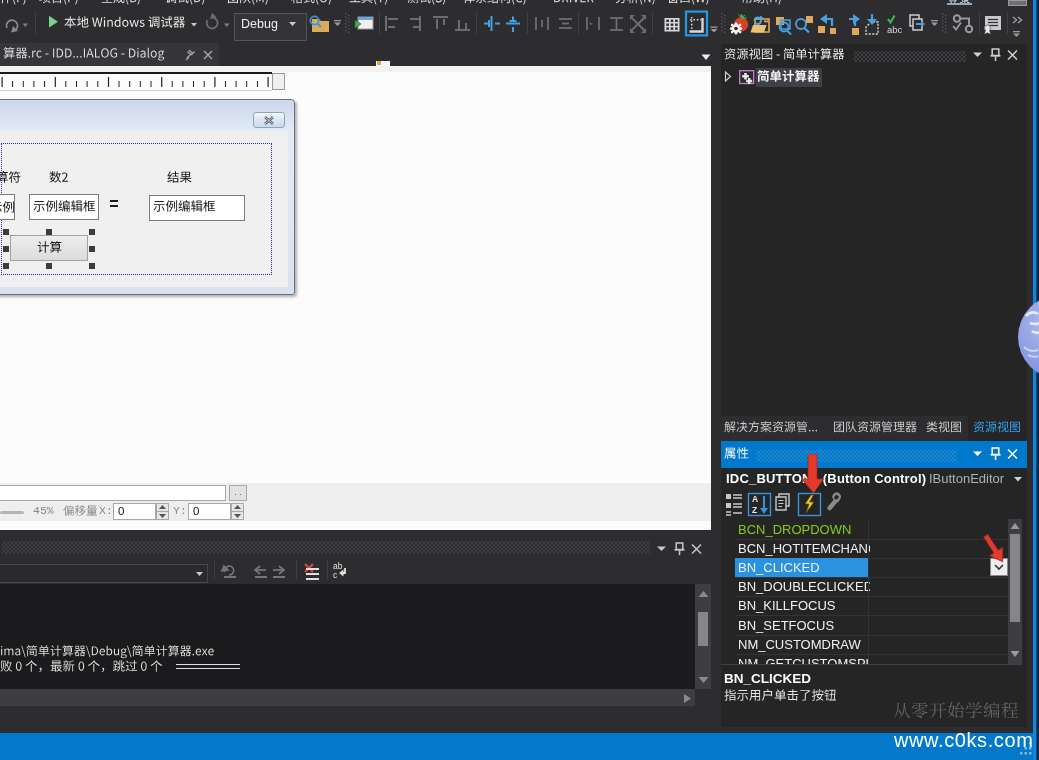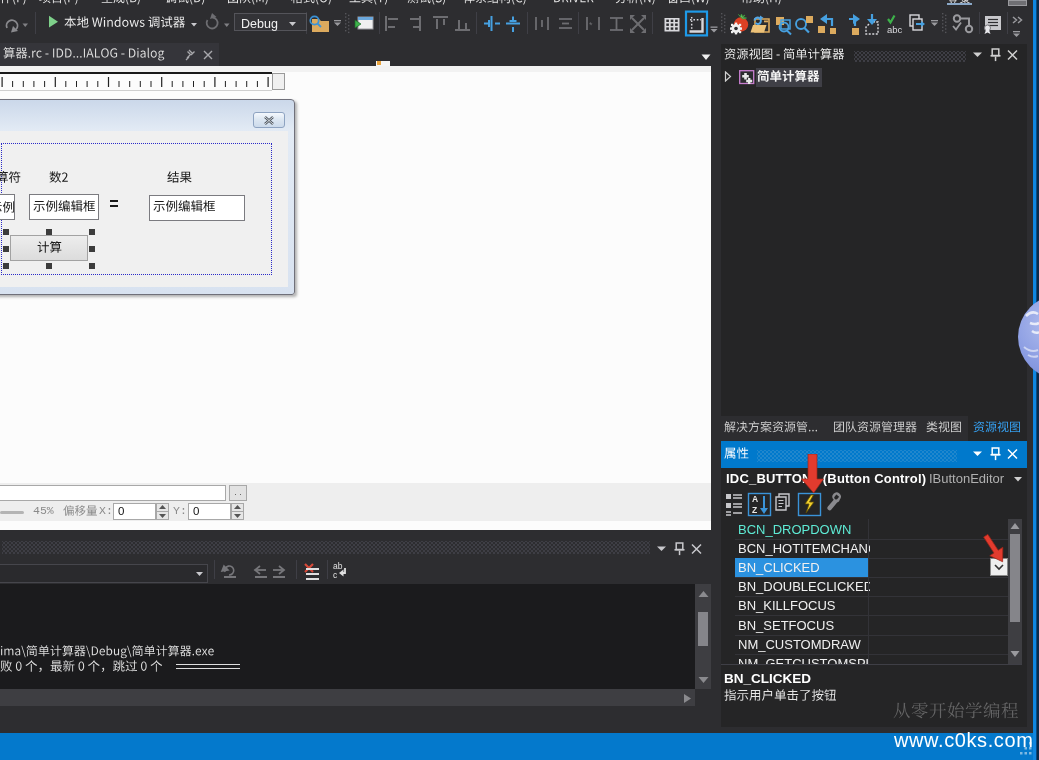--- a/index.html
+++ b/index.html
@@ -252,21 +252,21 @@
       <circle cx="987.5" cy="21" r="3" fill="#e8e8ec" stroke="#7a7a7e"></circle>
       <path d="M986 23 l-1.5 4 l3 -1.5 l3 1.5 l-1.5 -4" fill="#e8e8ec"></path>
       <rect x="1007" y="5" width="1" height="22" fill="#3f3f46"></rect>
       <path d="M1013 10 l3.5 3 l-3.5 3 M1018 10 l3.5 3 l-3.5 3" stroke="#9a9a9e" stroke-width="1.5" fill="none"></path>
       <rect x="1013" y="24" width="7" height="1.3" fill="#9a9a9e"></rect>
       <path d="M1013 26.6 l7 0 l-3.5 3.5 z" fill="#9a9a9e"></path>
     </svg>
 <svg style="position:absolute;left:64px;top:16px;overflow:visible" width="124" height="19">
       <path transform="translate(0,10.69)" d="M5.8 -10.5V-7.9H0.8V-6.9H4.6C3.7 -4.8 2.1 -2.8 0.5 -1.8C0.7 -1.6 1.0 -1.2 1.2 -1.0C3.0 -2.2 4.6 -4.5 5.6 -6.9H5.8V-2.3H2.8V-1.3H5.8V1.0H6.7V-1.3H9.7V-2.3H6.7V-6.9H6.9C7.9 -4.5 9.5 -2.2 11.3 -1.0C11.5 -1.3 11.8 -1.6 12.1 -1.8C10.3 -2.8 8.8 -4.8 7.9 -6.9H11.7V-7.9H6.7V-10.5Z M17.9 -9.3V-5.9L16.5 -5.4L16.9 -4.5L17.9 -4.9V-1.0C17.9 0.4 18.3 0.7 19.7 0.7C20.0 0.7 22.5 0.7 22.8 0.7C24.1 0.7 24.4 0.2 24.6 -1.6C24.3 -1.6 23.9 -1.8 23.7 -1.9C23.6 -0.5 23.5 -0.1 22.8 -0.1C22.3 -0.1 20.2 -0.1 19.8 -0.1C18.9 -0.1 18.8 -0.3 18.8 -1.0V-5.3L20.4 -6.0V-1.8H21.3V-6.4L23.1 -7.2C23.1 -5.2 23.1 -3.8 23.0 -3.5C22.9 -3.2 22.8 -3.1 22.6 -3.1C22.5 -3.1 22.1 -3.1 21.8 -3.2C21.9 -2.9 22.0 -2.6 22.0 -2.3C22.4 -2.3 22.9 -2.3 23.2 -2.4C23.6 -2.5 23.8 -2.7 23.9 -3.2C24.0 -3.7 24.0 -5.6 24.0 -8.0L24.0 -8.1L23.4 -8.4L23.2 -8.2L23.0 -8.1L21.3 -7.4V-10.5H20.4V-7.0L18.8 -6.3V-9.3ZM12.9 -1.9 13.3 -1.0C14.4 -1.5 15.8 -2.1 17.1 -2.7L16.9 -3.6L15.5 -3.0V-6.6H17.0V-7.5H15.5V-10.4H14.6V-7.5H13.0V-6.6H14.6V-2.6C14.0 -2.3 13.4 -2.1 12.9 -1.9Z M30.1 0.0H31.4L32.8 -5.5C33.0 -6.2 33.1 -6.9 33.3 -7.6H33.3C33.5 -6.9 33.6 -6.2 33.8 -5.5L35.1 0.0H36.5L38.4 -9.2H37.3L36.4 -4.2C36.2 -3.2 36.0 -2.2 35.9 -1.2H35.8C35.5 -2.2 35.4 -3.2 35.1 -4.2L33.9 -9.2H32.8L31.5 -4.2C31.3 -3.2 31.1 -2.2 30.9 -1.2H30.8C30.6 -2.2 30.5 -3.2 30.3 -4.2L29.3 -9.2H28.1Z M39.9 0.0H41.1V-6.8H39.9ZM40.5 -8.2C41.0 -8.2 41.3 -8.5 41.3 -9.0C41.3 -9.4 41.0 -9.7 40.5 -9.7C40.1 -9.7 39.8 -9.4 39.8 -9.0C39.8 -8.5 40.1 -8.2 40.5 -8.2Z M43.4 0.0H44.5V-4.9C45.2 -5.6 45.7 -6.0 46.4 -6.0C47.3 -6.0 47.7 -5.4 47.7 -4.2V0.0H48.8V-4.3C48.8 -6.0 48.1 -7.0 46.7 -7.0C45.8 -7.0 45.1 -6.5 44.4 -5.8H44.4L44.3 -6.8H43.4Z M53.3 0.2C54.1 0.2 54.8 -0.3 55.4 -0.8H55.4L55.5 0.0H56.4V-10.0H55.3V-7.3L55.4 -6.2C54.8 -6.7 54.2 -7.0 53.4 -7.0C51.9 -7.0 50.5 -5.6 50.5 -3.4C50.5 -1.1 51.6 0.2 53.3 0.2ZM53.6 -0.8C52.4 -0.8 51.7 -1.8 51.7 -3.4C51.7 -5.0 52.6 -6.0 53.6 -6.0C54.2 -6.0 54.7 -5.8 55.3 -5.3V-1.7C54.7 -1.1 54.2 -0.8 53.6 -0.8Z M61.4 0.2C63.0 0.2 64.5 -1.1 64.5 -3.4C64.5 -5.7 63.0 -7.0 61.4 -7.0C59.7 -7.0 58.2 -5.7 58.2 -3.4C58.2 -1.1 59.7 0.2 61.4 0.2ZM61.4 -0.8C60.2 -0.8 59.4 -1.8 59.4 -3.4C59.4 -5.0 60.2 -6.0 61.4 -6.0C62.6 -6.0 63.4 -5.0 63.4 -3.4C63.4 -1.8 62.6 -0.8 61.4 -0.8Z M67.4 0.0H68.7L69.7 -3.6C69.9 -4.3 70.0 -4.9 70.1 -5.6H70.2C70.4 -4.9 70.5 -4.3 70.7 -3.7L71.6 0.0H73.0L74.9 -6.8H73.8L72.8 -2.9C72.6 -2.2 72.5 -1.6 72.4 -1.0H72.3C72.1 -1.6 72.0 -2.2 71.8 -2.9L70.8 -6.8H69.7L68.6 -2.9C68.4 -2.2 68.3 -1.6 68.1 -1.0H68.1C67.9 -1.6 67.8 -2.2 67.7 -2.9L66.7 -6.8H65.5Z M78.1 0.2C79.7 0.2 80.6 -0.8 80.6 -1.9C80.6 -3.1 79.5 -3.5 78.5 -3.9C77.8 -4.2 77.1 -4.5 77.1 -5.1C77.1 -5.6 77.5 -6.1 78.3 -6.1C78.9 -6.1 79.4 -5.8 79.9 -5.5L80.4 -6.2C79.9 -6.6 79.1 -7.0 78.3 -7.0C76.8 -7.0 76.0 -6.1 76.0 -5.0C76.0 -3.9 77.0 -3.4 77.9 -3.1C78.7 -2.8 79.5 -2.5 79.5 -1.8C79.5 -1.2 79.1 -0.7 78.2 -0.7C77.3 -0.7 76.7 -1.1 76.1 -1.5L75.6 -0.8C76.2 -0.2 77.2 0.2 78.1 0.2Z M85.2 -9.7C85.8 -9.1 86.7 -8.2 87.0 -7.7L87.7 -8.3C87.3 -8.9 86.5 -9.7 85.8 -10.2ZM84.4 -6.6V-5.7H86.1V-1.3C86.1 -0.7 85.7 -0.2 85.4 0.0C85.6 0.2 85.9 0.5 86.0 0.7C86.2 0.4 86.5 0.2 88.2 -1.1C88.0 -0.6 87.7 0.0 87.4 0.5C87.6 0.6 87.9 0.9 88.1 1.0C89.3 -0.7 89.5 -3.4 89.5 -5.3V-9.1H94.5V-0.1C94.5 0.1 94.5 0.1 94.3 0.1C94.1 0.1 93.5 0.1 92.9 0.1C93.0 0.3 93.1 0.7 93.2 1.0C94.1 1.0 94.6 1.0 94.9 0.8C95.3 0.7 95.4 0.4 95.4 -0.1V-9.9H88.6V-5.3C88.6 -4.1 88.6 -2.7 88.2 -1.4C88.1 -1.6 88.0 -1.9 88.0 -2.1L87.1 -1.4V-6.6ZM91.6 -8.7V-7.7H90.2V-7.0H91.6V-5.7H90.0V-5.0H94.1V-5.7H92.4V-7.0H93.8V-7.7H92.4V-8.7ZM90.2 -3.9V-0.4H91.0V-1.0H93.6V-3.9ZM91.0 -3.2H92.9V-1.7H91.0Z M97.8 -9.7C98.5 -9.1 99.3 -8.3 99.7 -7.8L100.3 -8.5C99.9 -9.0 99.1 -9.7 98.5 -10.3ZM106.1 -10.0C106.6 -9.4 107.2 -8.6 107.4 -8.1L108.1 -8.6C107.8 -9.1 107.2 -9.8 106.7 -10.4ZM97.0 -6.6V-5.7H98.7V-1.2C98.7 -0.6 98.3 -0.3 98.1 -0.1C98.3 0.1 98.5 0.5 98.6 0.7C98.8 0.5 99.1 0.2 101.2 -1.2C101.2 -1.4 101.0 -1.8 101.0 -2.0L99.6 -1.1V-6.6ZM104.7 -10.4 104.8 -7.9H100.7V-7.0H104.8C105.1 -2.3 105.7 0.9 107.2 1.0C107.7 1.0 108.2 0.4 108.4 -1.7C108.2 -1.8 107.9 -2.0 107.7 -2.2C107.6 -1.0 107.5 -0.3 107.2 -0.3C106.5 -0.3 106.0 -3.1 105.8 -7.0H108.3V-7.9H105.7C105.7 -8.7 105.7 -9.6 105.7 -10.4ZM100.8 -0.8 101.1 0.1C102.2 -0.2 103.5 -0.6 104.8 -1.0L104.7 -1.8L103.2 -1.4V-4.3H104.4V-5.2H101.1V-4.3H102.4V-1.2Z M111.3 -9.1H113.4V-7.4H111.3ZM116.6 -9.1H118.9V-7.4H116.6ZM116.5 -6.1C117.0 -5.9 117.7 -5.5 118.1 -5.2H114.5C114.8 -5.7 115.0 -6.1 115.2 -6.5L114.3 -6.7V-9.9H110.4V-6.6H114.2C114.0 -6.1 113.7 -5.7 113.4 -5.2H109.5V-4.4H112.6C111.7 -3.7 110.6 -3.0 109.2 -2.5C109.4 -2.3 109.6 -2.0 109.7 -1.8L110.4 -2.1V1.0H111.3V0.6H113.4V0.9H114.3V-2.9H111.9C112.7 -3.3 113.3 -3.9 113.8 -4.4H116.1C116.6 -3.8 117.3 -3.3 118.1 -2.9H115.8V1.0H116.6V0.6H118.9V0.9H119.8V-2.1L120.4 -1.9C120.5 -2.1 120.8 -2.4 121.0 -2.6C119.6 -2.9 118.2 -3.6 117.3 -4.4H120.7V-5.2H118.5L118.9 -5.6C118.4 -5.9 117.6 -6.3 117.0 -6.6ZM115.8 -9.9V-6.6H119.8V-9.9ZM111.3 -0.2V-2.0H113.4V-0.2ZM116.6 -0.2V-2.0H118.9V-0.2Z" fill="#f1f1f1"></path>
     </svg>
-<div class="a" style="left:234px;top:13px;width:73px;height:18px;background:#333337;border:1px solid #54545a;color:#f1f1f1;font-size:12.5px;line-height:20px;padding-left:6px">Debug</div>
+<div class="a" style="left:234px;top:13px;width:73px;height:28px;background:#333337;border:1px solid #54545a;color:#f1f1f1;font-size:12.5px;line-height:20px;padding-left:6px">Debug</div>
 <svg class="a" style="left:288px;top:21px" width="10" height="6">
       <path d="M1 1 l7 0 l-3.5 4 z" fill="#c8c8cc"></path>
     </svg>
 <div class="a" style="left:0;top:43px;width:219px;height:23px;background:#35353a"></div>
 <svg style="position:absolute;left:3px;top:46.5px;overflow:visible" width="164" height="18">
       <path transform="translate(0,10.52)" d="M3.1 -5.6H9.4V-4.9H3.1ZM3.1 -4.3H9.4V-3.6H3.1ZM3.1 -6.9H9.4V-6.2H3.1ZM7.1 -10.4C6.7 -9.4 6.1 -8.5 5.4 -8.0C5.6 -7.9 5.9 -7.7 6.1 -7.5H3.6L4.3 -7.8C4.3 -8.0 4.1 -8.4 3.9 -8.7H6.0V-9.4H2.7C2.9 -9.7 3.0 -9.9 3.1 -10.2L2.3 -10.4C1.9 -9.4 1.2 -8.5 0.4 -7.8C0.6 -7.7 1.0 -7.5 1.2 -7.3C1.6 -7.7 1.9 -8.2 2.3 -8.7H2.9C3.2 -8.3 3.4 -7.8 3.5 -7.5H2.2V-2.9H3.8V-2.1L3.8 -1.9H0.7V-1.1H3.5C3.2 -0.6 2.4 -0.1 0.9 0.3C1.1 0.5 1.3 0.8 1.5 1.0C3.4 0.4 4.3 -0.3 4.6 -1.1H7.9V1.0H8.8V-1.1H11.7V-1.9H8.8V-2.9H10.4V-7.5H9.1L9.8 -7.8C9.7 -8.1 9.4 -8.4 9.2 -8.7H11.6V-9.4H7.6C7.8 -9.7 7.9 -9.9 8.0 -10.2ZM7.9 -1.9H4.7L4.8 -2.1V-2.9H7.9ZM6.2 -7.5C6.5 -7.8 6.9 -8.2 7.2 -8.7H8.2C8.5 -8.3 8.8 -7.9 9.0 -7.5Z M14.7 -9.0H16.8V-7.2H14.7ZM20.0 -9.0H22.2V-7.2H20.0ZM19.9 -6.0C20.4 -5.8 21.0 -5.4 21.4 -5.2H17.9C18.1 -5.6 18.4 -6.0 18.6 -6.4L17.7 -6.5V-9.8H13.9V-6.4H17.6C17.4 -6.0 17.1 -5.6 16.8 -5.2H12.9V-4.3H16.0C15.1 -3.6 14.0 -2.9 12.7 -2.4C12.9 -2.3 13.1 -1.9 13.2 -1.7L13.9 -2.0V1.0H14.7V0.6H16.8V0.9H17.7V-2.8H15.3C16.1 -3.3 16.7 -3.8 17.2 -4.3H19.5C20.0 -3.8 20.7 -3.2 21.4 -2.8H19.1V1.0H20.0V0.6H22.2V0.9H23.1V-2.0L23.7 -1.8C23.8 -2.0 24.0 -2.4 24.3 -2.6C22.9 -2.9 21.5 -3.5 20.6 -4.3H24.0V-5.2H21.8L22.2 -5.5C21.7 -5.8 21.0 -6.2 20.3 -6.4ZM19.1 -9.8V-6.4H23.1V-9.8ZM14.7 -0.2V-2.0H16.8V-0.2ZM20.0 -0.2V-2.0H22.2V-0.2Z M26.3 0.2C26.8 0.2 27.1 -0.2 27.1 -0.7C27.1 -1.2 26.8 -1.5 26.3 -1.5C25.9 -1.5 25.5 -1.2 25.5 -0.7C25.5 -0.2 25.9 0.2 26.3 0.2Z M29.2 0.0H30.3V-4.3C30.7 -5.4 31.4 -5.8 32.0 -5.8C32.2 -5.8 32.4 -5.8 32.6 -5.7L32.8 -6.7C32.6 -6.8 32.4 -6.9 32.1 -6.9C31.4 -6.9 30.7 -6.3 30.2 -5.5H30.2L30.1 -6.7H29.2Z M36.6 0.2C37.4 0.2 38.1 -0.2 38.7 -0.7L38.2 -1.4C37.8 -1.1 37.3 -0.8 36.7 -0.8C35.4 -0.8 34.6 -1.8 34.6 -3.3C34.6 -4.9 35.5 -5.9 36.7 -5.9C37.2 -5.9 37.6 -5.7 38.0 -5.3L38.6 -6.1C38.1 -6.5 37.5 -6.9 36.6 -6.9C34.9 -6.9 33.4 -5.6 33.4 -3.3C33.4 -1.1 34.8 0.2 36.6 0.2Z M42.4 -3.0H45.5V-3.9H42.4Z M50.1 0.0H51.2V-9.0H50.1Z M53.7 0.0H56.0C58.7 0.0 60.2 -1.7 60.2 -4.5C60.2 -7.4 58.7 -9.0 55.9 -9.0H53.7ZM54.8 -0.9V-8.1H55.8C58.0 -8.1 59.0 -6.8 59.0 -4.5C59.0 -2.3 58.0 -0.9 55.8 -0.9Z M62.2 0.0H64.5C67.2 0.0 68.6 -1.7 68.6 -4.5C68.6 -7.4 67.2 -9.0 64.4 -9.0H62.2ZM63.3 -0.9V-8.1H64.3C66.4 -8.1 67.5 -6.8 67.5 -4.5C67.5 -2.3 66.4 -0.9 64.3 -0.9Z M71.1 0.2C71.5 0.2 71.9 -0.2 71.9 -0.7C71.9 -1.2 71.5 -1.5 71.1 -1.5C70.6 -1.5 70.3 -1.2 70.3 -0.7C70.3 -0.2 70.6 0.2 71.1 0.2Z M74.5 0.2C74.9 0.2 75.3 -0.2 75.3 -0.7C75.3 -1.2 74.9 -1.5 74.5 -1.5C74.0 -1.5 73.7 -1.2 73.7 -0.7C73.7 -0.2 74.0 0.2 74.5 0.2Z M77.9 0.2C78.4 0.2 78.7 -0.2 78.7 -0.7C78.7 -1.2 78.4 -1.5 77.9 -1.5C77.5 -1.5 77.1 -1.2 77.1 -0.7C77.1 -0.2 77.5 0.2 77.9 0.2Z M80.9 0.0H82.0V-9.0H80.9Z M83.3 0.0H84.4L85.3 -2.8H88.6L89.5 0.0H90.7L87.6 -9.0H86.3ZM85.6 -3.7 86.0 -5.0C86.3 -6.1 86.6 -7.0 86.9 -8.1H87.0C87.3 -7.0 87.6 -6.1 87.9 -5.0L88.3 -3.7Z M92.0 0.0H97.0V-1.0H93.1V-9.0H92.0Z M102.0 0.2C104.2 0.2 105.8 -1.6 105.8 -4.5C105.8 -7.4 104.2 -9.2 102.0 -9.2C99.7 -9.2 98.1 -7.4 98.1 -4.5C98.1 -1.6 99.7 0.2 102.0 0.2ZM102.0 -0.8C100.3 -0.8 99.3 -2.3 99.3 -4.5C99.3 -6.8 100.3 -8.2 102.0 -8.2C103.6 -8.2 104.6 -6.8 104.6 -4.5C104.6 -2.3 103.6 -0.8 102.0 -0.8Z M111.3 0.2C112.5 0.2 113.5 -0.3 114.1 -0.9V-4.7H111.1V-3.7H113.0V-1.4C112.7 -1.0 112.1 -0.8 111.4 -0.8C109.5 -0.8 108.4 -2.3 108.4 -4.5C108.4 -6.8 109.6 -8.2 111.4 -8.2C112.3 -8.2 112.9 -7.8 113.3 -7.3L114.0 -8.1C113.4 -8.6 112.6 -9.2 111.4 -9.2C109.0 -9.2 107.2 -7.4 107.2 -4.5C107.2 -1.6 108.9 0.2 111.3 0.2Z M118.3 -3.0H121.5V-3.9H118.3Z M126.0 0.0H128.3C131.0 0.0 132.5 -1.7 132.5 -4.5C132.5 -7.4 131.0 -9.0 128.3 -9.0H126.0ZM127.1 -0.9V-8.1H128.2C130.3 -8.1 131.3 -6.8 131.3 -4.5C131.3 -2.3 130.3 -0.9 128.2 -0.9Z M134.4 0.0H135.5V-6.7H134.4ZM134.9 -8.1C135.4 -8.1 135.7 -8.4 135.7 -8.8C135.7 -9.2 135.4 -9.5 134.9 -9.5C134.5 -9.5 134.2 -9.2 134.2 -8.8C134.2 -8.4 134.5 -8.1 134.9 -8.1Z M139.3 0.2C140.1 0.2 140.9 -0.3 141.5 -0.8H141.5L141.6 0.0H142.6V-4.1C142.6 -5.8 141.9 -6.9 140.2 -6.9C139.2 -6.9 138.2 -6.4 137.6 -6.0L138.1 -5.2C138.6 -5.6 139.3 -5.9 140.1 -5.9C141.2 -5.9 141.4 -5.1 141.4 -4.2C138.6 -3.9 137.3 -3.2 137.3 -1.7C137.3 -0.5 138.2 0.2 139.3 0.2ZM139.6 -0.8C138.9 -0.8 138.4 -1.0 138.4 -1.8C138.4 -2.7 139.2 -3.2 141.4 -3.5V-1.6C140.8 -1.0 140.2 -0.8 139.6 -0.8Z M145.9 0.2C146.2 0.2 146.3 0.1 146.5 0.1L146.3 -0.8C146.2 -0.8 146.2 -0.8 146.1 -0.8C145.9 -0.8 145.8 -0.9 145.8 -1.3V-9.8H144.7V-1.3C144.7 -0.4 145.0 0.2 145.9 0.2Z M150.8 0.2C152.4 0.2 153.8 -1.1 153.8 -3.3C153.8 -5.6 152.4 -6.9 150.8 -6.9C149.1 -6.9 147.7 -5.6 147.7 -3.3C147.7 -1.1 149.1 0.2 150.8 0.2ZM150.8 -0.8C149.6 -0.8 148.8 -1.8 148.8 -3.3C148.8 -4.9 149.6 -5.9 150.8 -5.9C151.9 -5.9 152.7 -4.9 152.7 -3.3C152.7 -1.8 151.9 -0.8 150.8 -0.8Z M157.9 3.1C159.9 3.1 161.3 2.0 161.3 0.8C161.3 -0.3 160.5 -0.8 158.9 -0.8H157.6C156.7 -0.8 156.4 -1.1 156.4 -1.5C156.4 -1.9 156.6 -2.1 156.9 -2.3C157.2 -2.2 157.5 -2.1 157.9 -2.1C159.2 -2.1 160.3 -3.0 160.3 -4.4C160.3 -5.0 160.1 -5.5 159.8 -5.8H161.1V-6.7H158.8C158.6 -6.8 158.2 -6.9 157.9 -6.9C156.5 -6.9 155.4 -5.9 155.4 -4.5C155.4 -3.7 155.8 -3.0 156.2 -2.7V-2.6C155.9 -2.4 155.5 -1.9 155.5 -1.4C155.5 -0.8 155.8 -0.5 156.1 -0.3V-0.2C155.5 0.2 155.1 0.7 155.1 1.3C155.1 2.4 156.2 3.1 157.9 3.1ZM157.9 -2.9C157.1 -2.9 156.4 -3.5 156.4 -4.5C156.4 -5.4 157.1 -6.0 157.9 -6.0C158.7 -6.0 159.3 -5.4 159.3 -4.5C159.3 -3.5 158.6 -2.9 157.9 -2.9ZM158.0 2.3C156.8 2.3 156.1 1.8 156.1 1.1C156.1 0.8 156.3 0.3 156.8 0.0C157.1 0.1 157.4 0.1 157.6 0.1H158.8C159.7 0.1 160.1 0.3 160.1 0.9C160.1 1.6 159.3 2.3 158.0 2.3Z" fill="#dcdcdc"></path>
     </svg>
 <svg class="a" style="left:184px;top:48px" width="32" height="14">
       <g stroke="#a8a8ac" stroke-width="1.3" fill="none">
         <path d="M5 2 l4 4 M3.5 3.5 l3 3 l-3.5 3.5 M7 7 l3.5 -3.5 M2 12 l3 -3"></path>
@@ -530,21 +530,21 @@
         <path d="M55 7 h10 v13 h-10 z"></path>
       </g>
       <path d="M57.5 10.5 h5 M57.5 13.5 h5 M57.5 16.5 h3.5" stroke="#c8c8cc" stroke-width="1.1"></path>
       <rect x="77.5" y="3.5" width="22" height="22" fill="none" stroke="#3a93d8" stroke-width="1.4"></rect>
       <path d="M90 5 l-6 9 h4 l-3 9 l8 -11 h-4.5 l4 -7 z" fill="#f2cf2e" stroke="#5a4a00" stroke-width="0.8"></path>
       <g transform="rotate(40 115 14)">
         <path d="M115 8 a4.2 4.2 0 1 0 -4.5 4.2 l0 9 a2.2 2.2 0 0 0 4.5 0 l0 -9 a4.2 4.2 0 0 0 0 -4.2 z M112.8 9 a1.8 1.8 0 1 1 -3.6 0 l0 -2.5 3.6 0 z" fill="#8a8a8e"></path>
       </g>
     </svg>
 <div class="a" style="left:721px;top:519px;width:287px;height:145px;overflow:hidden">
-<div class="a" style="left:17px;top:2.5px;width:132px;height:17px;font-size:13px;color:#5eead4;white-space:nowrap;overflow:hidden">BCN_DROPDOWN</div>
+<div class="a" style="left:17px;top:2.5px;width:132px;height:17px;font-size:13px;color:#84cc16;white-space:nowrap;overflow:hidden">BCN_DROPDOWN</div>
 <div class="a" style="left:14px;top:19.5px;width:273px;height:1px;background:#333338"></div>
 <div class="a" style="left:17px;top:21.7px;width:132px;height:17px;font-size:13px;color:#f0f0f0;white-space:nowrap;overflow:hidden">BCN_HOTITEMCHANGE</div>
 <div class="a" style="left:14px;top:38.7px;width:273px;height:1px;background:#333338"></div>
 <div class="a" style="left:14px;top:38.9px;width:133px;height:19px;background:#2b92e0"></div>
 <div class="a" style="left:17px;top:40.9px;width:132px;height:17px;font-size:13px;color:#f0f0f0;white-space:nowrap;overflow:hidden">BN_CLICKED</div>
 <div class="a" style="left:14px;top:57.9px;width:273px;height:1px;background:#333338"></div>
 <div class="a" style="left:17px;top:60.099999999999994px;width:132px;height:17px;font-size:13px;color:#f0f0f0;white-space:nowrap;overflow:hidden">BN_DOUBLECLICKED</div>
 <div class="a" style="left:14px;top:77.1px;width:273px;height:1px;background:#333338"></div>
 <div class="a" style="left:17px;top:79.3px;width:132px;height:17px;font-size:13px;color:#f0f0f0;white-space:nowrap;overflow:hidden">BN_KILLFOCUS</div>
 <div class="a" style="left:14px;top:96.3px;width:273px;height:1px;background:#333338"></div>

